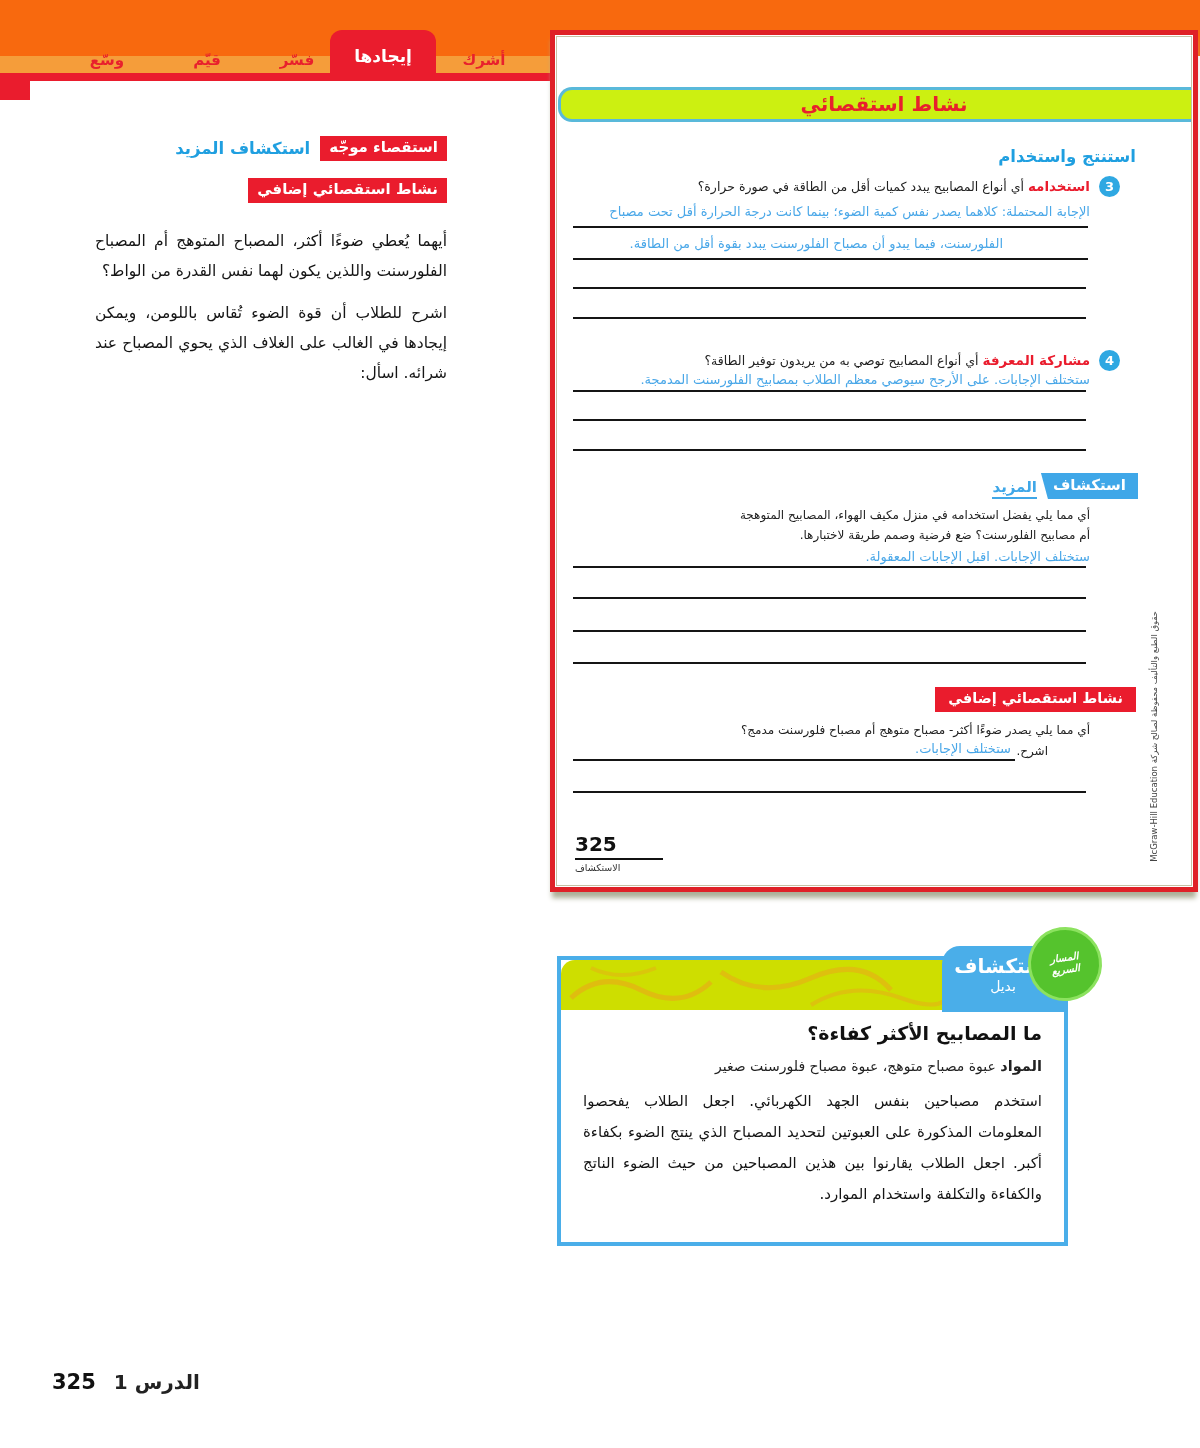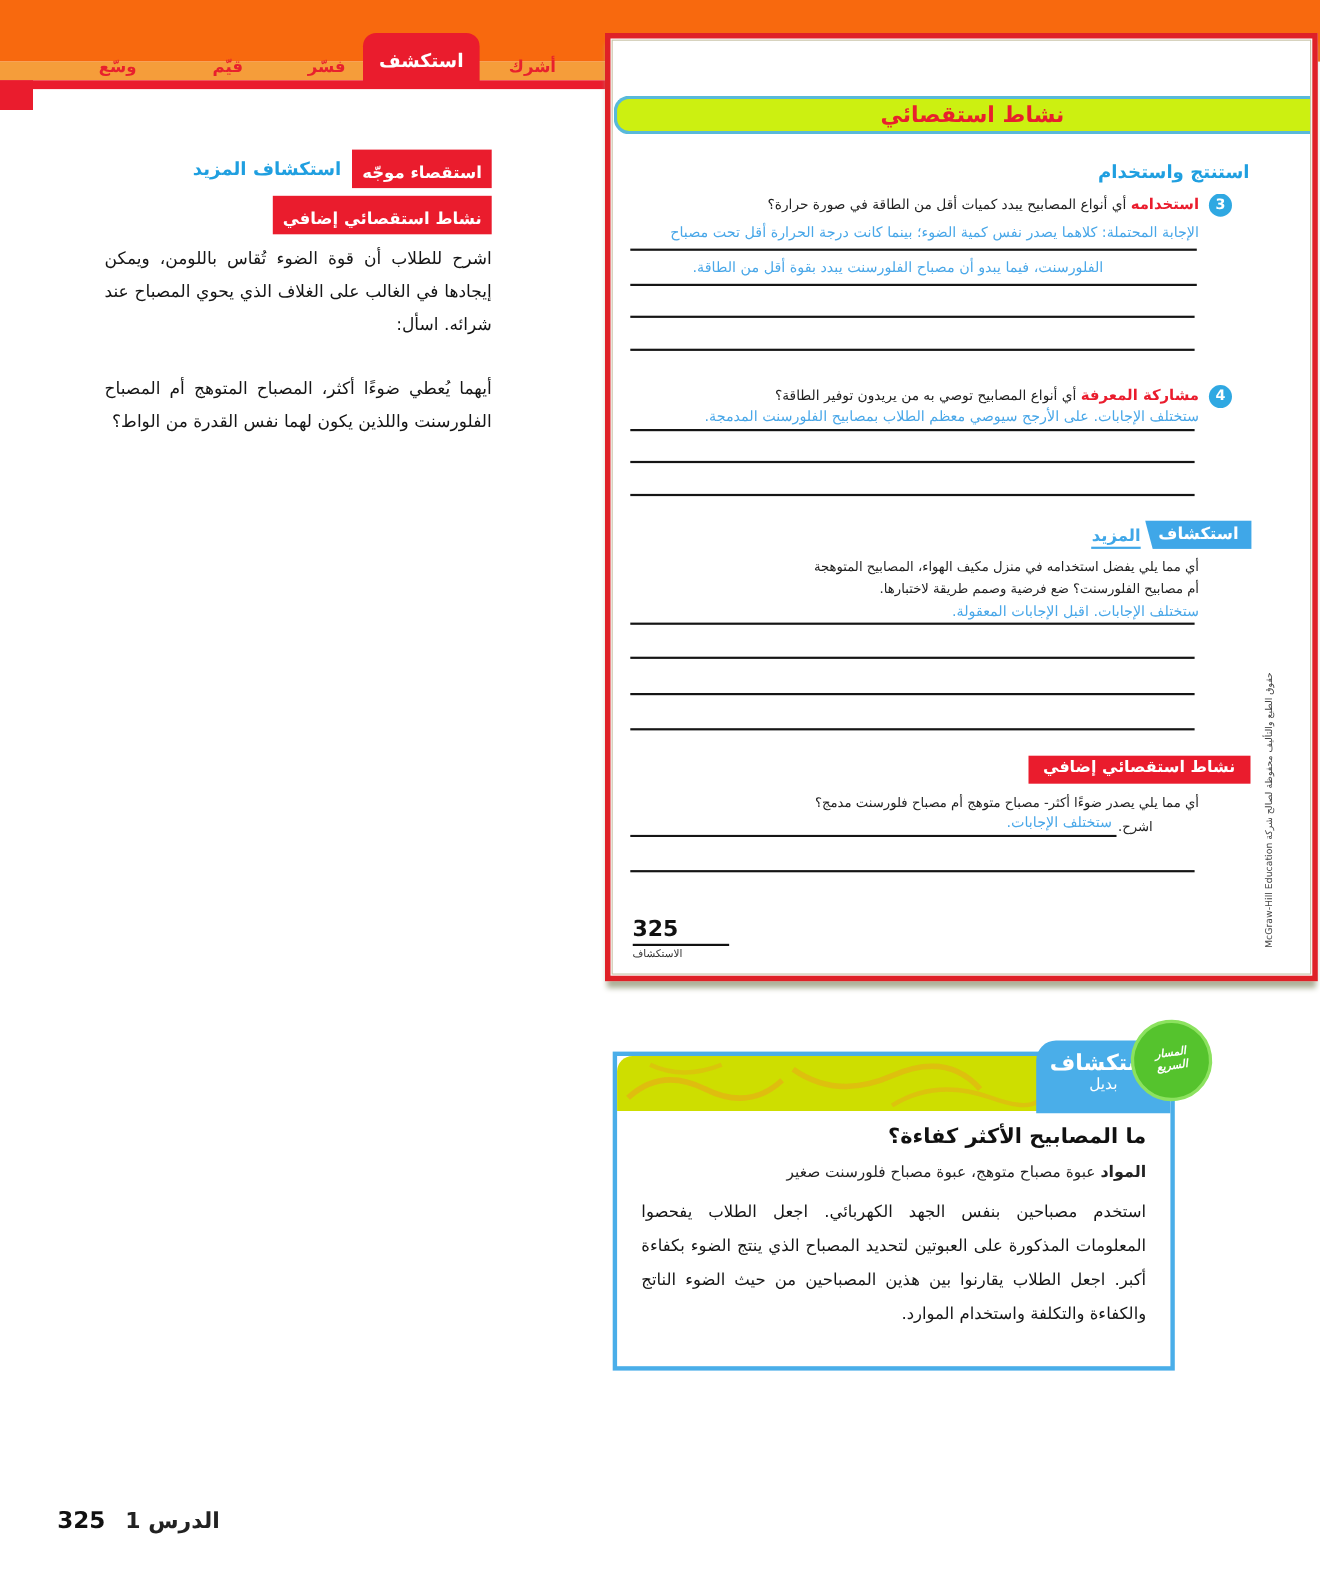--- a/index.html
+++ b/index.html
@@ -12,21 +12,21 @@
   .band-rule  { position:absolute; left:0; top:73px; width:600px; height:8px; background:#ea1c2d; }
   .band-left-block { position:absolute; left:0; top:73px; width:30px; height:27px; background:#ea1c2d; }
   .tab-label { position:absolute; top:51px; transform:translateX(-50%); color:#e8202d; font-weight:bold; font-size:15px; white-space:nowrap; }
   .tab-active { position:absolute; left:330px; top:30px; width:106px; height:51px; background:#ea1c2d;
                 border-radius:12px 12px 0 0; color:#fff; font-weight:bold; font-size:17px;
                 display:flex; align-items:center; justify-content:center; z-index:1; }
 
   
   .left-col { position:absolute; left:95px; top:136px; width:352px; direction:rtl; color:#151515; }
   .lc-row { display:flex; align-items:center; gap:10px; }
-  .red-badge { background:#ea1c2d; color:#fff; font-weight:bold; font-size:15px; padding:12px 9px 5px; white-space:nowrap; }
+  .red-badge { background:#ea1c2d; color:#fff; font-weight:bold; font-size:15px; padding:2px 9px 5px; white-space:nowrap; }
   .blue-head { color:#1f9fe0; font-weight:bold; font-size:16.5px; white-space:nowrap; }
   .lc-para { font-size:15.5px; line-height:30px; text-align:justify; margin-top:12px; }
   .lc-badge2 { margin-top:18px; }
   .lc-para3 { margin-top:28px; }
 
   
   .panel { position:absolute; left:550px; top:30px; width:648px; height:862px; background:#fff;
            border:5px solid #df2127; z-index:2; box-shadow:0 8px 5px -2px #adb098; }
   .panel-inner { position:absolute; inset:1px; border:1px solid #c6c1a4; pointer-events:none; }
   .fuzzy { filter:blur(0.3px); }
@@ -84,33 +84,33 @@
 
 <div id="page">
 
   <div class="band-top"></div>
   <div class="band-strip"></div>
   <div class="band-rule"></div>
   <div class="band-left-block"></div>
   <span class="tab-label" style="left:107px">وسّع</span>
   <span class="tab-label" style="left:207px">قيّم</span>
   <span class="tab-label" style="left:297px">فسّر</span>
-  <div class="tab-active">استكشف</div>
+  <div class="tab-active">إيجادها</div>
   <span class="tab-label" style="left:484px">أشرك</span>
 
   <div class="left-col">
     <div class="lc-row">
       <span class="red-badge">استقصاء موجّه</span>
       <span class="blue-head">استكشاف المزيد</span>
     </div>
     <div class="lc-badge2">
       <span class="red-badge">نشاط استقصائي إضافي</span>
     </div>
+    <div class="lc-para lc-para3">أيهما يُعطي ضوءًا أكثر، المصباح المتوهج أم المصباح الفلورسنت واللذين يكون لهما نفس القدرة من الواط؟</div>
     <div class="lc-para">اشرح للطلاب أن قوة الضوء تُقاس باللومن، ويمكن إيجادها في الغالب على الغلاف الذي يحوي المصباح عند شرائه. اسأل:</div>
-    <div class="lc-para lc-para3">أيهما يُعطي ضوءًا أكثر، المصباح المتوهج أم المصباح الفلورسنت واللذين يكون لهما نفس القدرة من الواط؟</div>
   </div>
 
   <div class="panel">
     <div class="panel-inner"></div>
     <div class="fuzzy">
       <div class="ws-titlebar">نشاط استقصائي</div>
       <div class="ws-sechead">استنتج واستخدام</div>
 
       <div class="q-circle" style="right:73px; top:141px">3</div>
       <div class="q-row" style="top:143px">

